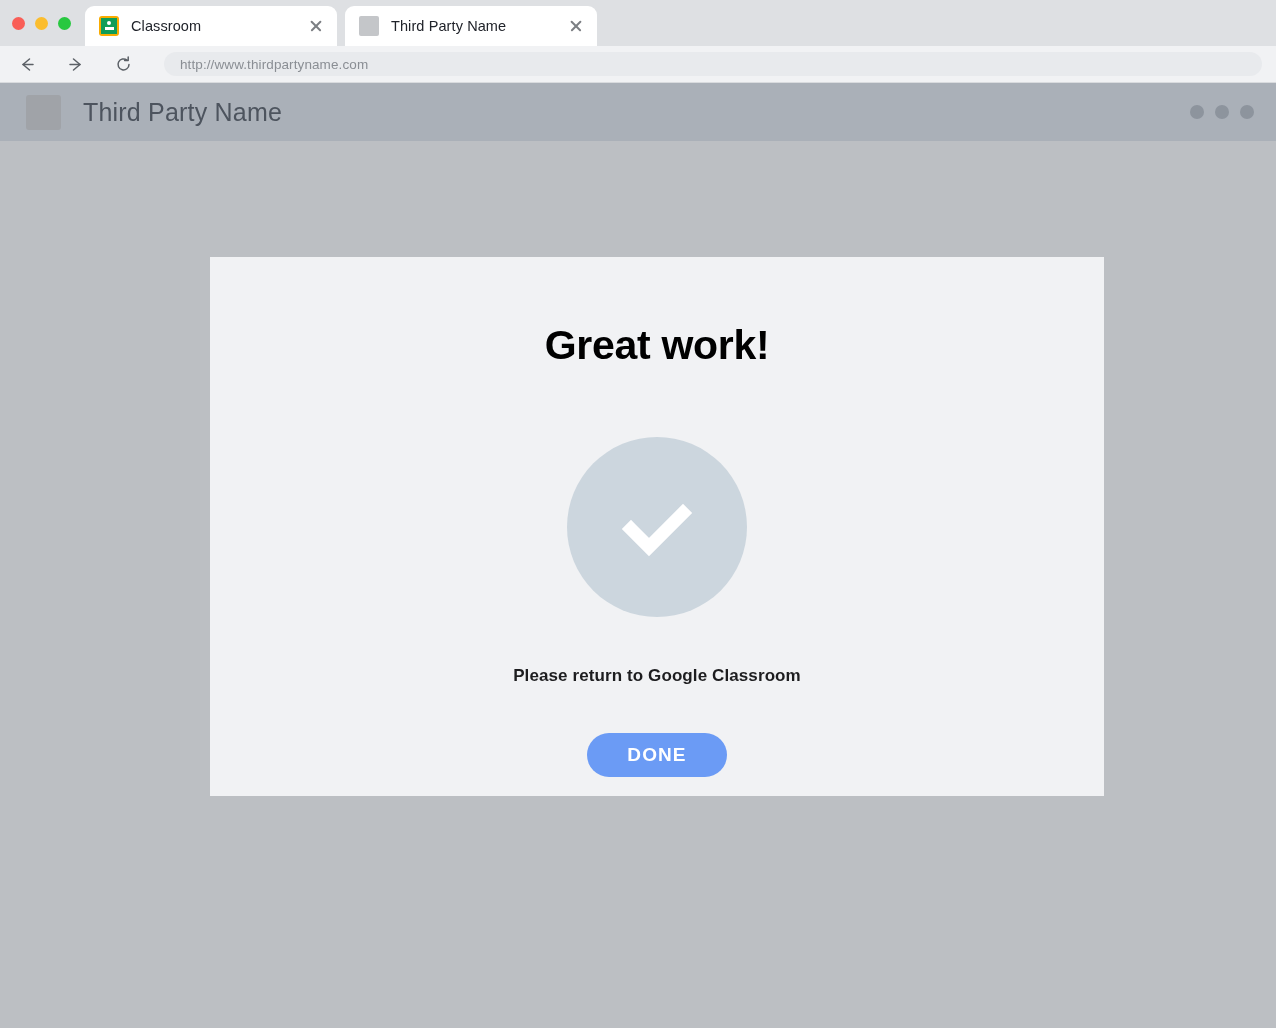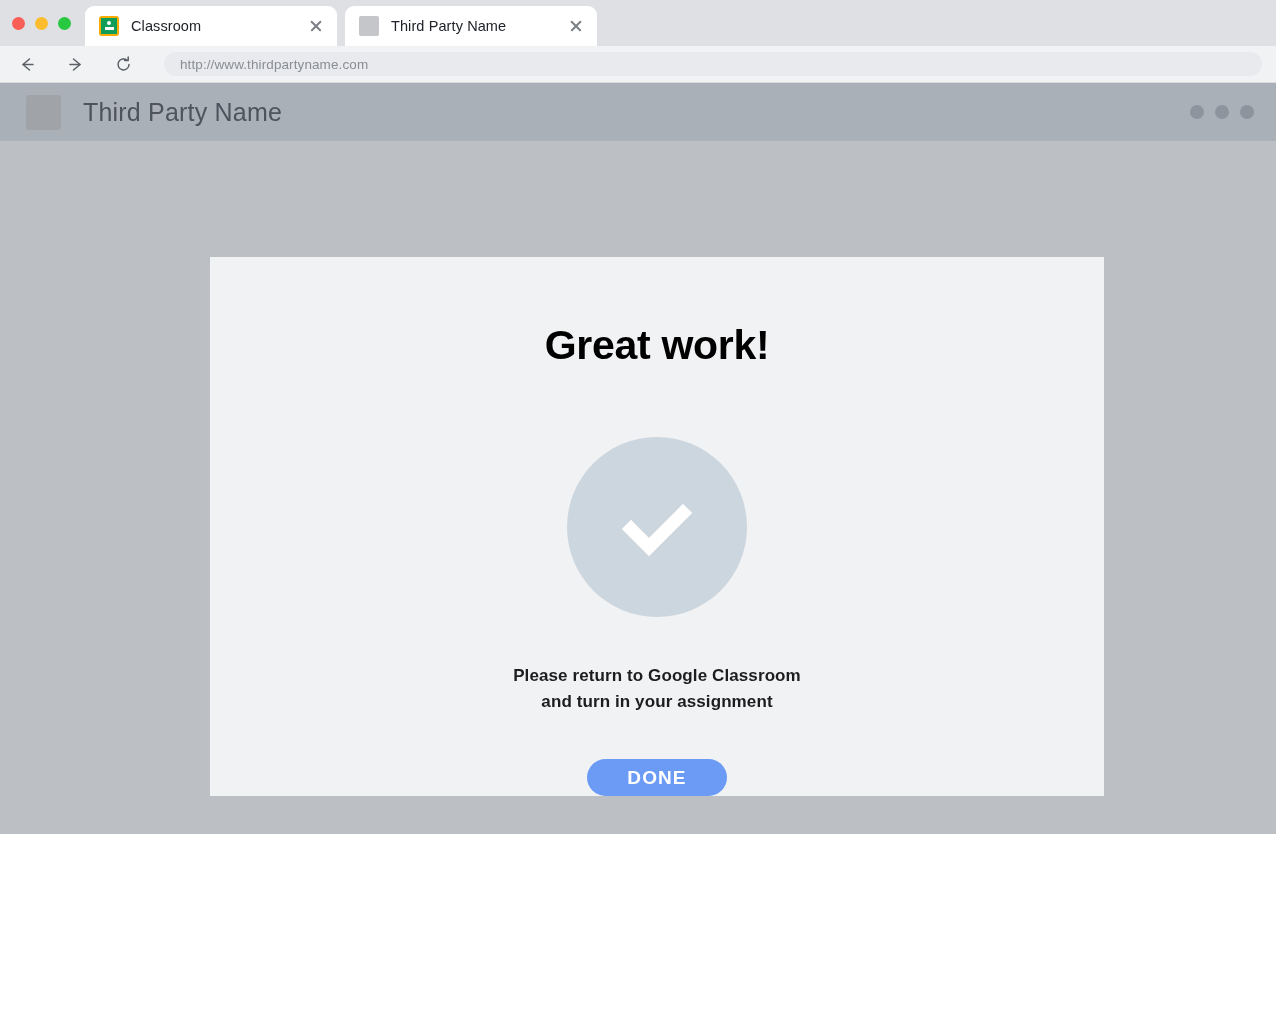--- a/index.html
+++ b/index.html
@@ -4,21 +4,21 @@
 <style>
   * { margin:0; padding:0; box-sizing:border-box; }
   html, body {
     width:1276px; height:1028px;
     font-family:"Liberation Sans", sans-serif;
     background:#ffffff;
     overflow:hidden;
   }
 
   
-  .browser { width:1276px; height:834px; display:flex; flex-direction:column;justify-content:space-between; }
+  .browser { width:1276px; height:1028px; display:flex; flex-direction:column;justify-content:space-between; }
 
   .tabstrip {
     height:46px;
     background:#dee0e3;
     display:flex;
     align-items:flex-end;
     flex:0 0 auto;
     position:relative;
   }
 
@@ -304,21 +304,20 @@
         <div class="card-title">Great work!</div>
 
         <div class="check-circle">
           <svg width="96" height="96" viewBox="0 0 96 96" aria-hidden="true">
             <path d="M22 50 L40 68 L74 34" fill="none" stroke="#ffffff" stroke-width="13" stroke-linecap="square" stroke-linejoin="miter"></path>
           </svg>
         </div>
 
         <div class="card-message">
           <div>Please return to Google Classroom</div>
-          <div>and turn in your assignment</div>
         </div>
 
         <button class="done-button">DONE</button>
 
       </div>
     </div>
   </div>
 </div>
 
 </body></html>

